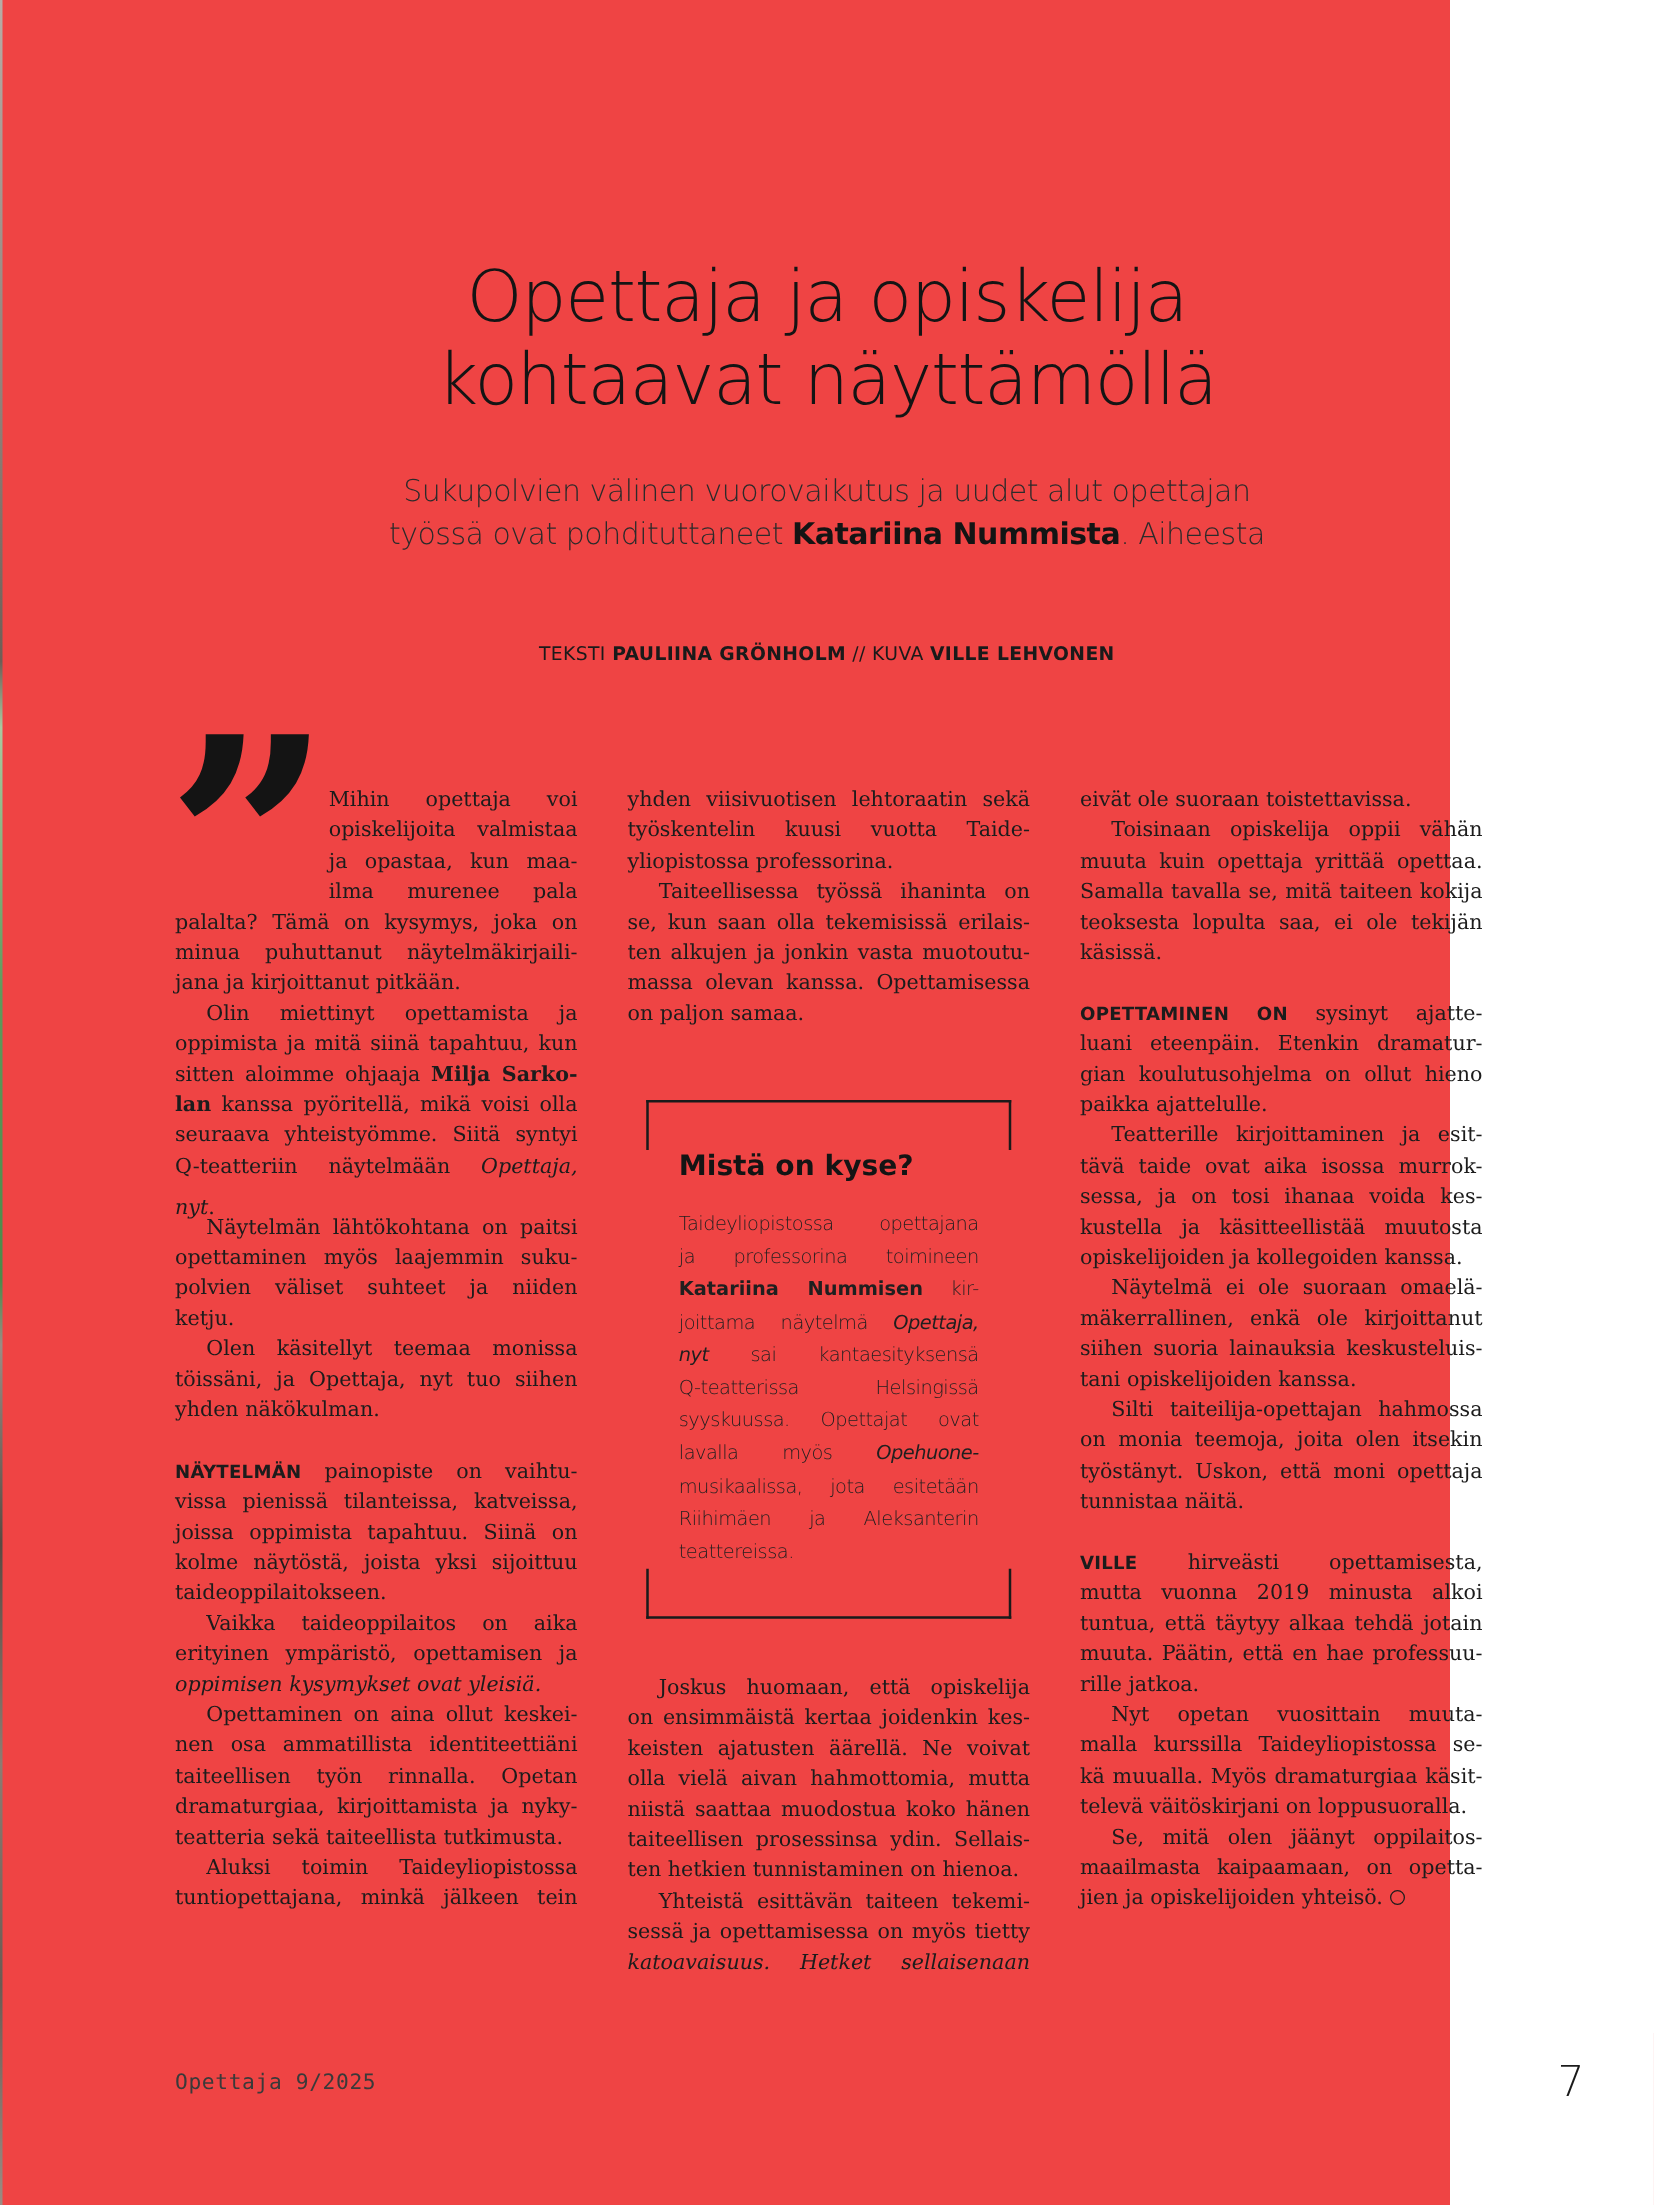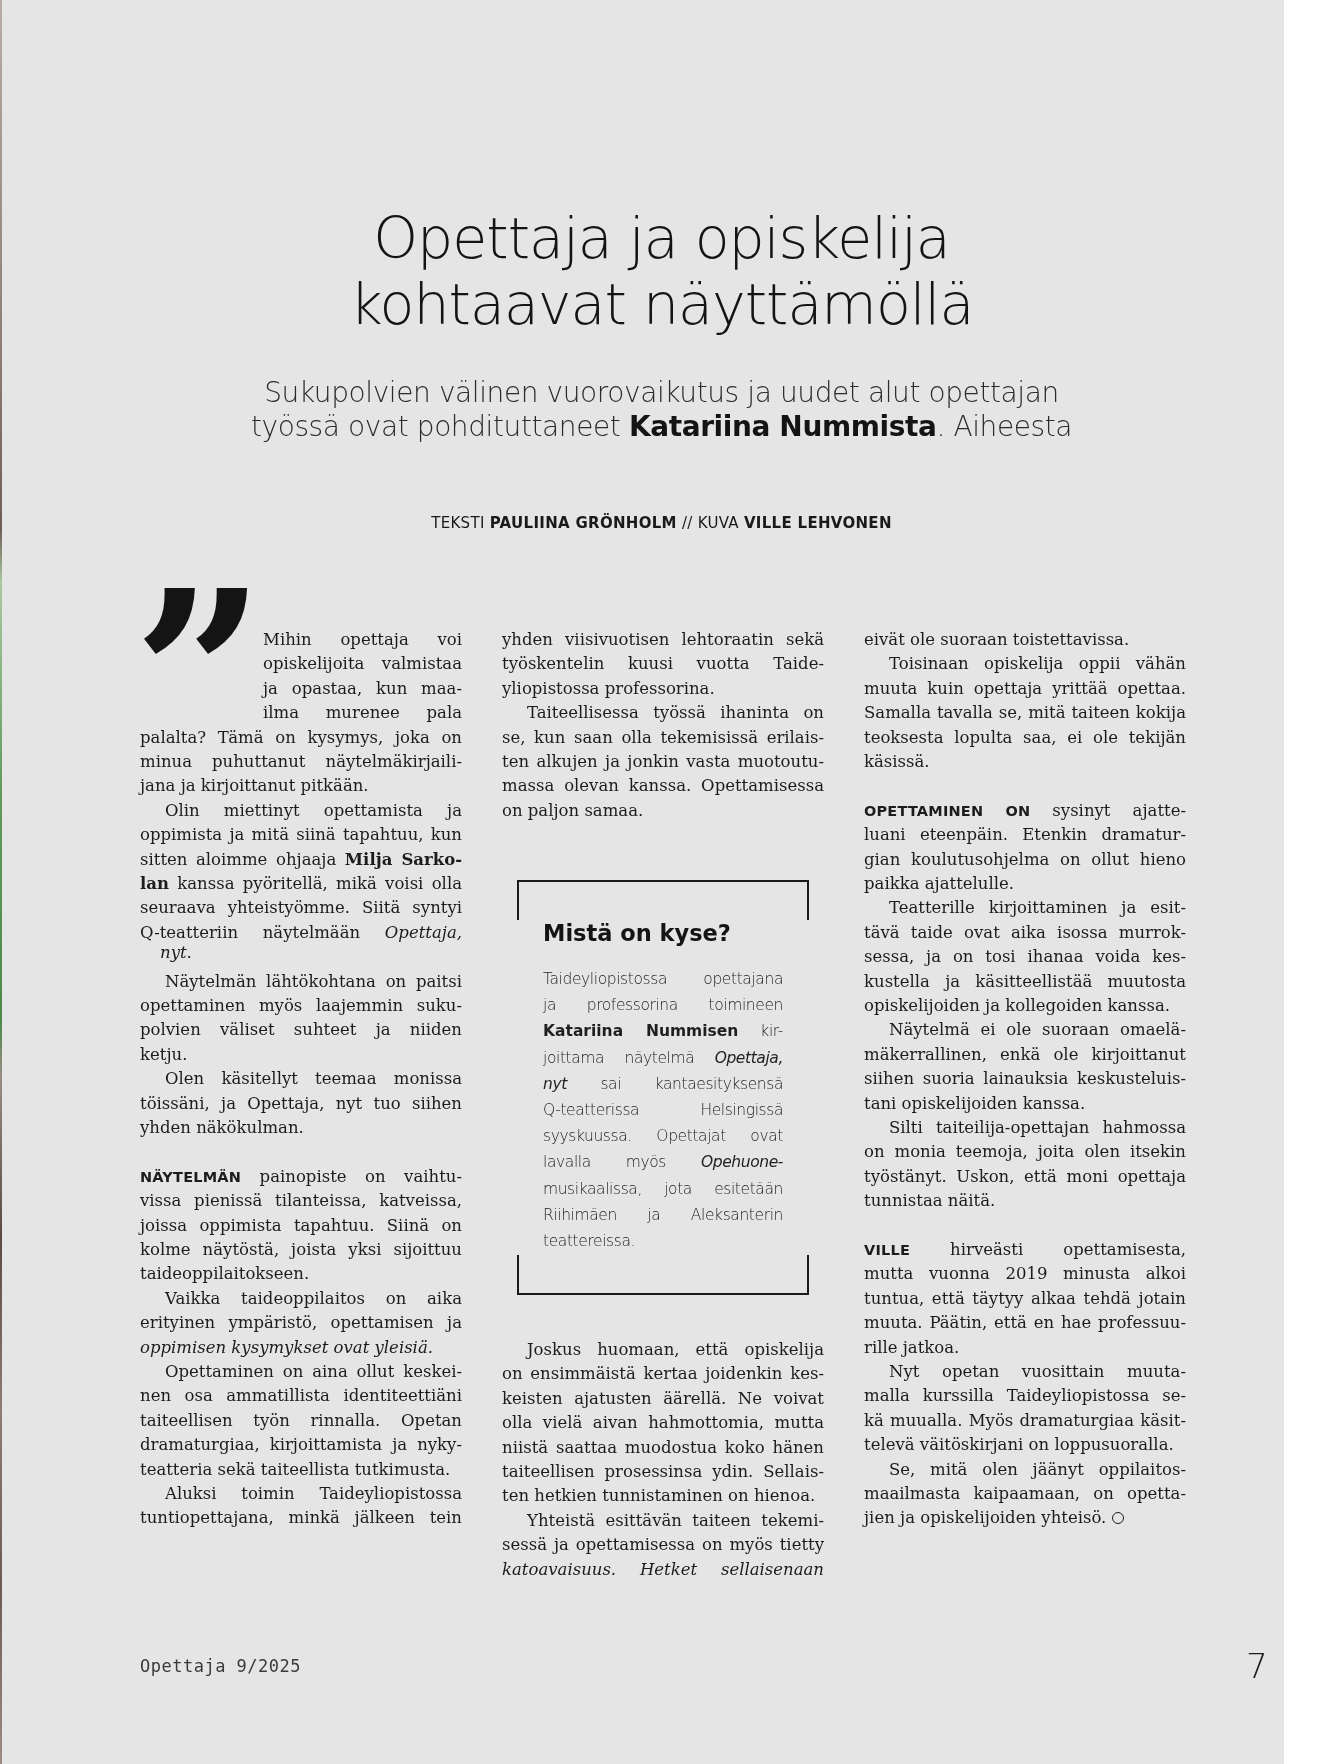--- a/index.html
+++ b/index.html
@@ -1,32 +1,32 @@
 <!DOCTYPE html>
 <html><head>
 <meta charset="utf-8">
 <style>
   html, body { margin: 0; padding: 0; background: #ffffff; }
   body { width: 1323px; height: 1764px; position: relative; overflow: hidden; }
-  .page { position: absolute; left: 0; top: 0; width: 1264px; height: 1764px; background: #e5e5e5; padding-left: 20px; }
+  .page { position: absolute; left: 0; top: 0; width: 1160px; height: 1764px; background: #ef4444; }
   .bleed {
     position: absolute; left: 0; top: 0; width: 2px; height: 1764px;
     background: linear-gradient(to bottom,
       #b8aca6 0%, #8c7c74 20%, #6e5e56 30%, #a9c9a0 33%, #5f9a5c 45%, #4c8a4a 58%,
       #9a8c84 61%, #5a4a42 70%, #8d7c72 80%, #6b5b53 90%, #9b8b83 100%);
   }
   .title {
     position: absolute; left: 0; width: 1323px; top: 205px; text-align: center;
     font-family: "DejaVu Sans", sans-serif; font-weight: 300; font-size: 57px;
     line-height: 66px; color: #141414; letter-spacing: -1px;
   }
   .title div { white-space: nowrap; }
   .lead {
     position: absolute; left: 0; width: 1323px; top: 376px; text-align: center;
-    font-family: "DejaVu Sans", sans-serif; font-size: 28px; line-height: 34px;
+    font-family: "DejaVu Sans", sans-serif; font-size: 24px; line-height: 34px;
     color: #2b2b2b; font-weight: 300; letter-spacing: -0.4px;
   }
   .lead b { font-weight: 700; color: #141414; }
   .byline {
     position: absolute; left: 0; width: 1323px; top: 514px; text-align: center;
     font-family: "DejaVu Sans", sans-serif; font-size: 15px; color: #1a1a1a; letter-spacing: 0.3px;
   }
   .byline b { font-weight: 700; }
   .col { position: absolute; width: 322px; font-family: "DejaVu Serif", serif; font-size: 16.5px; color: #1c1c1c; }
   .line { position: absolute; left: 0; width: 322px; height: 27px; line-height: 27px; white-space: nowrap;
@@ -95,21 +95,21 @@
       <div class="line narrow" style="top: 73.2px;"><span class="">ilma murenee pala</span></div>
       <div class="line" style="top: 97.6px;"><span class="">palalta? Tämä on kysymys, joka on</span></div>
       <div class="line" style="top: 122px;"><span class="">minua puhuttanut näytelmäkirjaili-</span></div>
       <div class="line last" style="top: 146.4px;"><span class="">jana ja kirjoittanut pitkään.</span></div>
       <div class="line indent" style="top: 170.8px;"><span class="">Olin miettinyt opettamista ja</span></div>
       <div class="line" style="top: 195.2px;"><span class="">oppimista ja mitä siinä tapahtuu, kun</span></div>
       <div class="line" style="top: 219.6px;"><span class="">sitten aloimme ohjaaja </span><span class="b">Milja Sarko-</span></div>
       <div class="line" style="top: 244px;"><span class="b">lan</span><span class=""> kanssa pyöritellä, mikä voisi olla</span></div>
       <div class="line" style="top: 268.4px;"><span class="">seuraava yhteistyömme. Siitä syntyi</span></div>
       <div class="line" style="top: 292.8px;"><span class="">Q-teatteriin näytelmään </span><span class="i">Opettaja,</span></div>
-      <div class="line last" style="top: 313px; margin-left: 20px;"><span class="i">nyt</span><span class="">.</span></div>
+      <div class="line last" style="top: 326px;"><span class="i">nyt</span><span class="">.</span></div>
       <div class="line indent" style="top: 341.6px;"><span class="">Näytelmän lähtökohtana on paitsi</span></div>
       <div class="line" style="top: 366px;"><span class="">opettaminen myös laajemmin suku-</span></div>
       <div class="line" style="top: 390.4px;"><span class="">polvien väliset suhteet ja niiden</span></div>
       <div class="line last" style="top: 414.8px;"><span class="">ketju.</span></div>
       <div class="line indent" style="top: 439.2px;"><span class="">Olen käsitellyt teemaa monissa</span></div>
       <div class="line" style="top: 463.6px;"><span class="">töissäni, ja Opettaja, nyt tuo siihen</span></div>
       <div class="line last" style="top: 488px;"><span class="">yhden näkökulman.</span></div>
       <div class="line" style="top: 536.8px;"><span class="caps">NÄYTELMÄN</span><span class=""> painopiste on vaihtu-</span></div>
       <div class="line" style="top: 561.2px;"><span class="">vissa pienissä tilanteissa, katveissa,</span></div>
       <div class="line" style="top: 585.6px;"><span class="">joissa oppimista tapahtuu. Siinä on</span></div>

